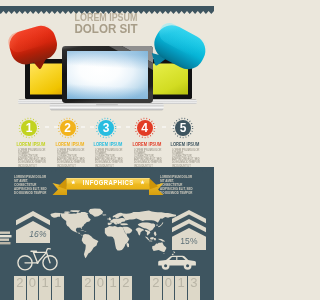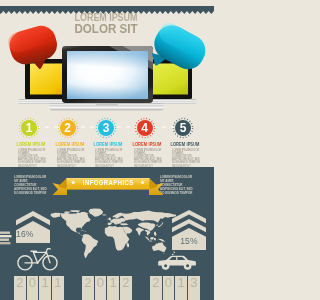--- a/index.html
+++ b/index.html
@@ -378,21 +378,21 @@
 <path d="M203.0 77.7 L204.7 79.0 L205.8 80.3 L204.1 81.6 L203.0 79.6 Z"></path>
 
 <path d="M200.1 83.6 L202.4 82.2 L203.6 84.2 L201.2 85.5 Z"></path>
 </g>
     </svg>
 
     <svg class="chev-left" style="position:absolute;left:16px;top:44px;" width="34" height="32" viewBox="0 0 34 32">
       <path d="M17 0 L34 9.3 L34 14.3 L17 5 L0 14.3 L0 9.3 Z" fill="#ded9cb"></path>
       <path d="M17 10 L34 19.3 L34 32 L0 32 L0 19.3 Z" fill="#ded9cb"></path>
     </svg>
-    <div class="pct" style="left:16px;top:63px;width:44px;text-align:left;">16%</div>
+    <div class="pct" style="left:16px;top:63px;width:44px;text-align:center;font-style:italic;">16%</div>
 
     <svg class="chev-right" style="position:absolute;left:172px;top:43px;" width="34" height="40" viewBox="0 0 34 40">
       <path d="M17 0 L34 8.8 L34 13.3 L17 4.5 L0 13.3 L0 8.8 Z" fill="#ded9cb"></path>
       <path d="M17 9 L34 17.8 L34 22.3 L17 13.5 L0 22.3 L0 17.8 Z" fill="#ded9cb"></path>
       <path d="M17 18 L34 26.8 L34 40 L0 40 L0 26.8 Z" fill="#ded9cb"></path>
     </svg>
     <div class="pct" style="left:172px;top:70px;width:34px;text-align:center;">15%</div>
 
     <svg class="minibars" style="position:absolute;left:-12px;top:64px;" width="24" height="16" viewBox="0 0 24 16">
       <rect x="0" y="0.5" width="22" height="2.4" fill="#cfcabb"></rect>

